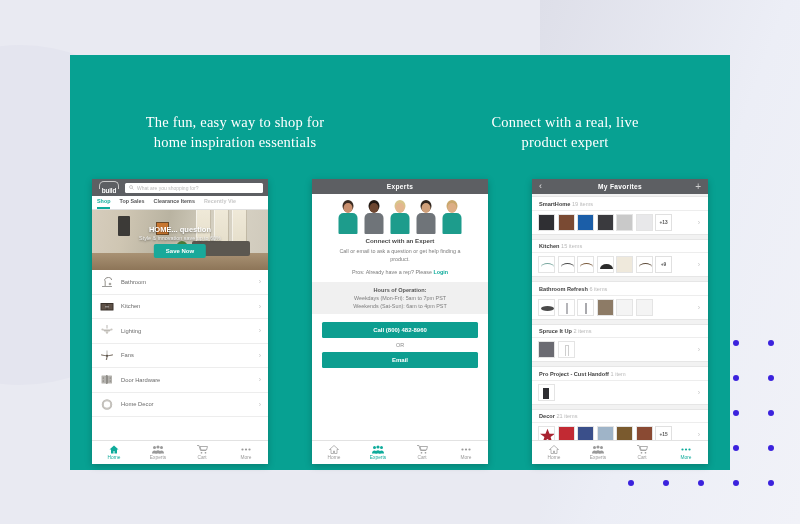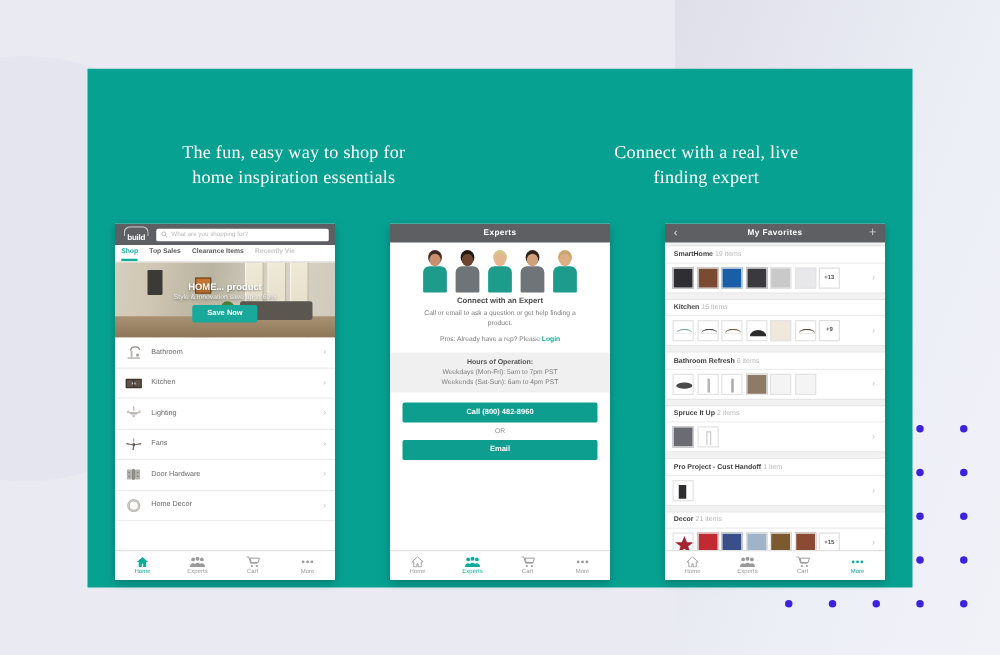--- a/index.html
+++ b/index.html
@@ -266,21 +266,21 @@
     <span class="dot" style="left: 105px; top: 140px; background: rgb(59, 34, 221);"></span>
     <span class="dot" style="left: 140px; top: 140px; background: rgb(59, 34, 221);"></span>
   </div>
 
 <div id="teal-panel"></div>
 
 <div id="headline-row">
   <div class="headline">The fun, easy way to shop for
 home inspiration essentials</div>
   <div class="headline">Connect with a real, live
-finding expert</div>
+product expert</div>
 </div>
 
 <div id="phones-row">
 
   <div class="phone" id="phone-shop">
     <div class="searchrow">
       <div class="logo">
         <div class="roof"></div>
         <div class="word">build</div>
       </div>
@@ -302,21 +302,21 @@
 
     <div class="hero">
       <div class="win" style="left:104px"></div>
       <div class="win" style="left:122px"></div>
       <div class="win" style="left:140px"></div>
       <div class="panel-dark"></div>
       <div class="art"></div>
       <div class="plant"></div>
       <div class="floor"></div>
       <div class="sofa"></div>
-      <div class="h1">HOME... product</div>
+      <div class="h1">HOME... question</div>
       <div class="h2">Style &amp; innovation save up to 60%</div>
       <div class="cta">Save Now</div>
     </div>
 
     <div class="catlist">
       <div class="cat">
         <span class="cicon">
           <svg width="14" height="11" viewBox="0 0 28 22">
             <path d="M4 20h20v2H4z" fill="#9a9a98"></path>
             <path d="M9 20V9h3v11z" fill="#b7b5b0"></path>

